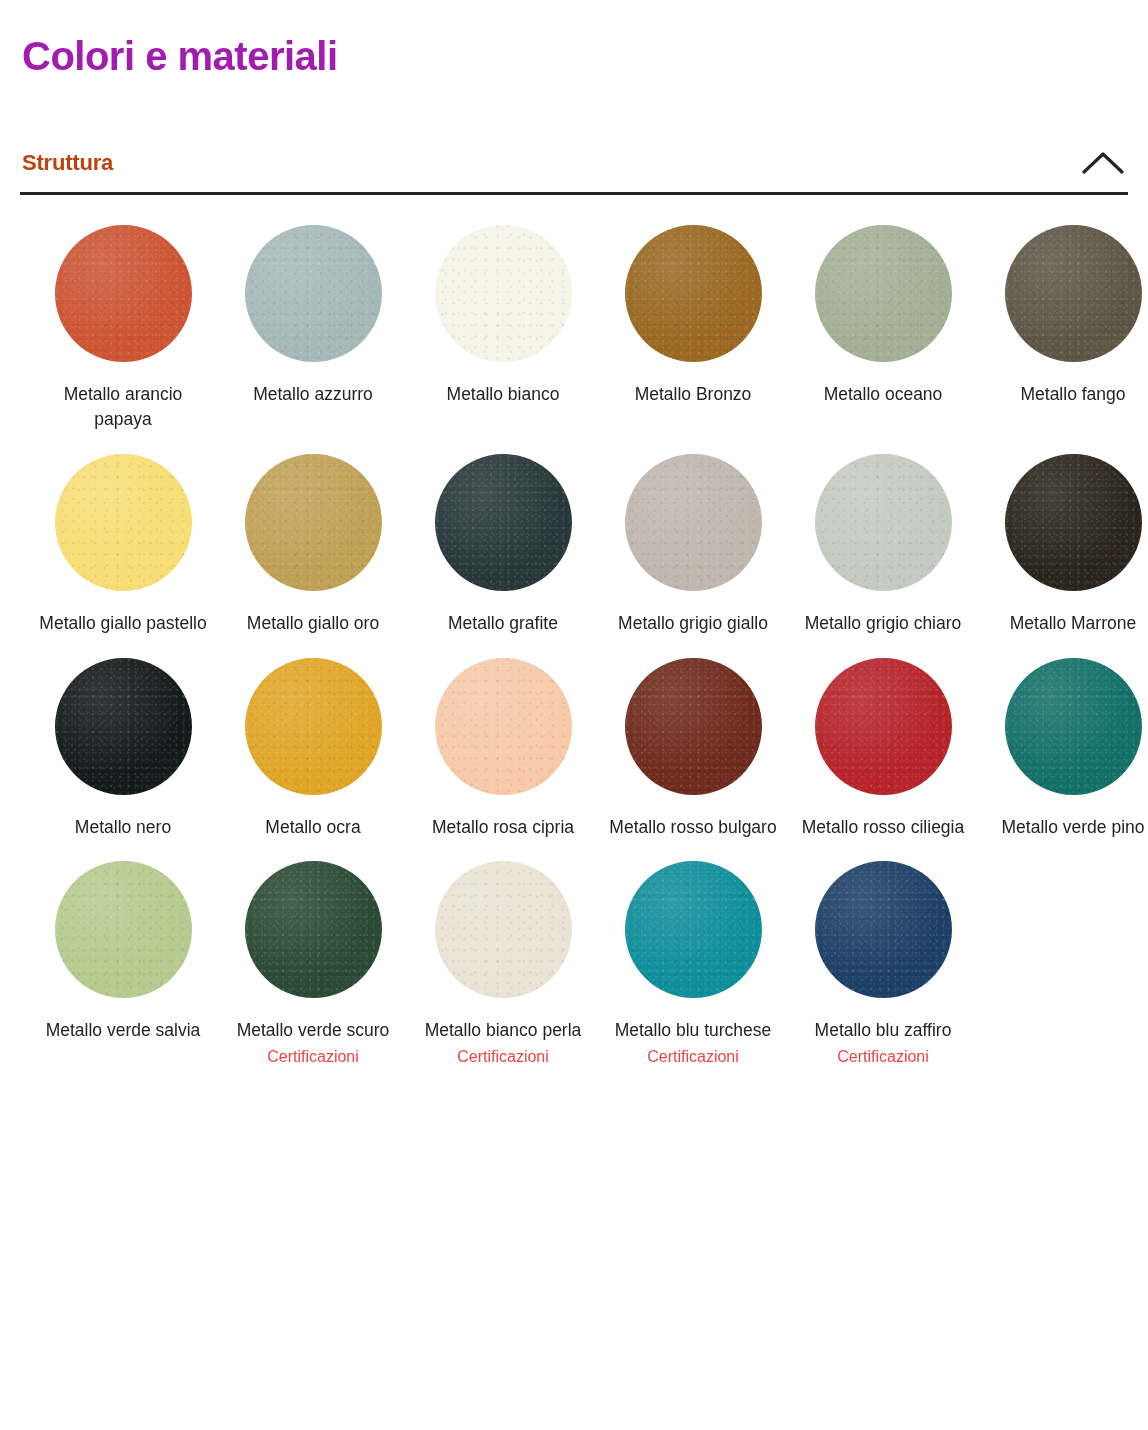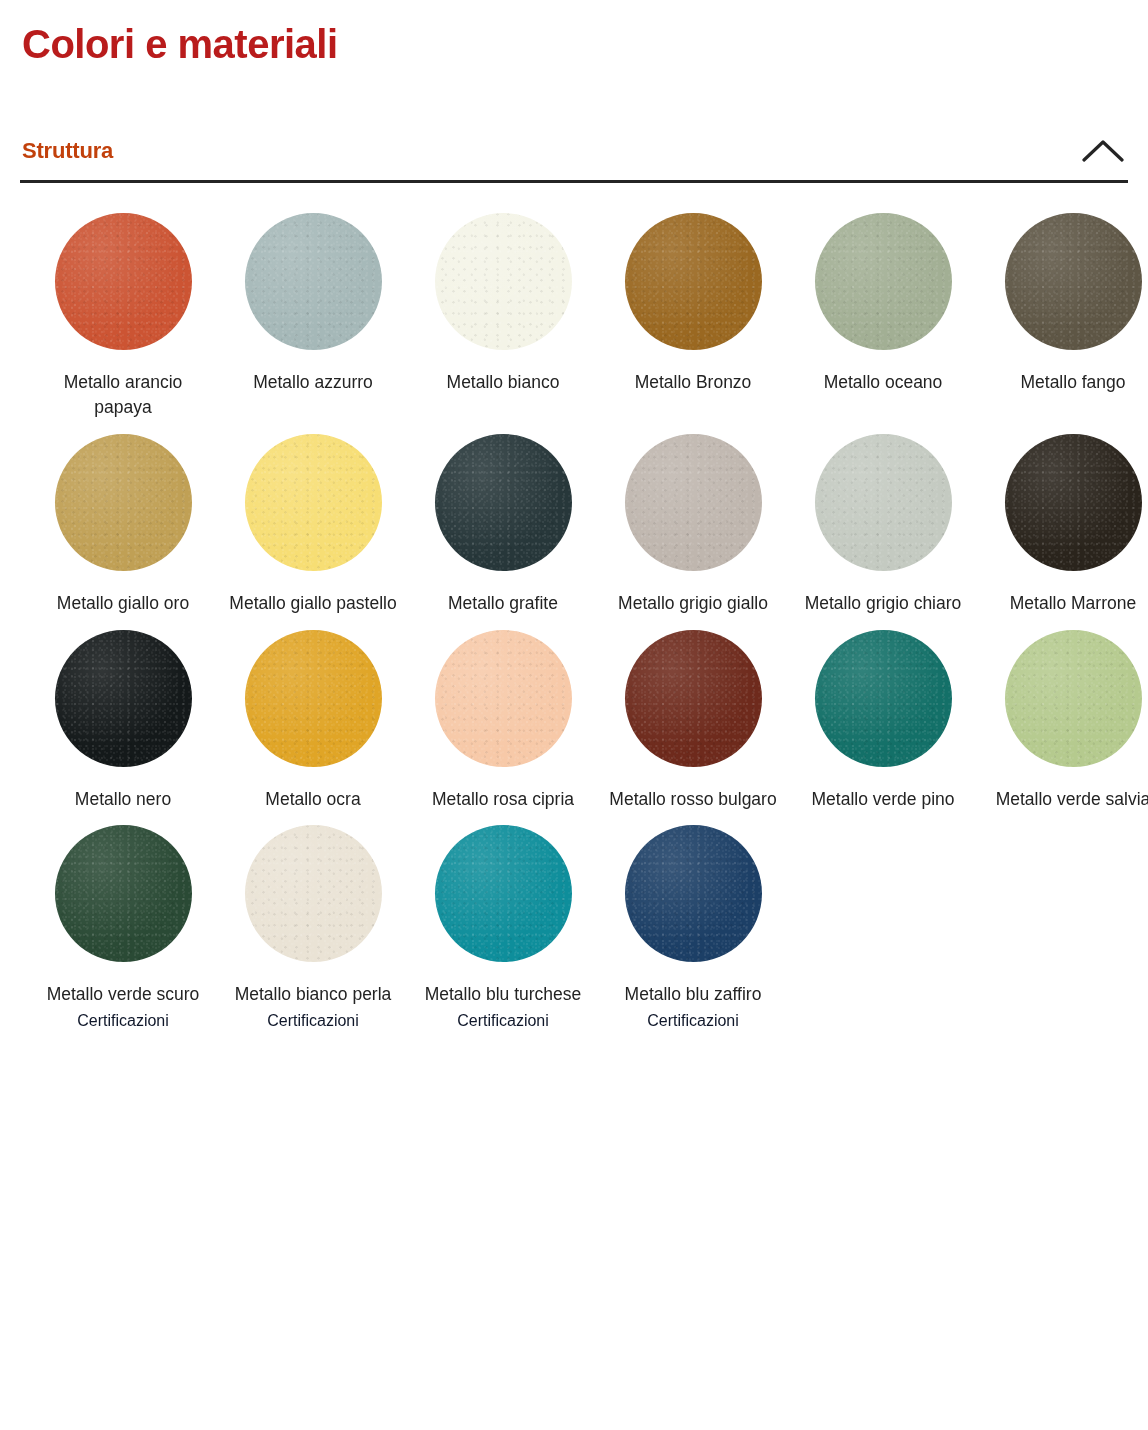--- a/index.html
+++ b/index.html
@@ -22,23 +22,23 @@
     width: 1148px;
     height: 1430px;
     padding: 0 20px;
   }
 
   
   .page-title {
     font-size: 40px;
     font-weight: bold;
     letter-spacing: -0.5px;
-    color: #b91c1c;
+    color: #a21caf;
     margin: 0;
-    padding-top: 22px;
+    padding-top: 34px;
     padding-left: 2px;
     line-height: 1.1;
   }
 
   
   .section {
     margin-top: 70px;
   }
   .section-header {
     display: flex;
@@ -67,21 +67,21 @@
   }
   .collapse-toggle svg { display: block; }
 
   
   .swatch-grid {
     display: grid;
     grid-template-columns: repeat(6, 190px);
     justify-content: start;
     padding-left: 8px;
     margin-top: 30px;
-    row-gap: 0px;
+    row-gap: 8px;
   }
   .swatch-item {
     width: 190px;
     display: flex;
     flex-direction: column;
     align-items: center;
     cursor: pointer;
     padding-bottom: 14px;
   }
   .swatch-circle-wrap {
@@ -132,21 +132,21 @@
     font-size: 17.5px;
     line-height: 1.42;
     color: #232323;
     text-align: center;
     max-width: 170px;
   }
   .swatch-sublabel {
     margin-top: 3px;
     font-size: 16px;
     line-height: 1.4;
-    color: #0f172a;
+    color: #ef4444;
     text-align: center;
   }
 </style>
 </head>
 <body>
 
 <div class="page">
 
   <h1 class="page-title">Colori e materiali</h1>
 
@@ -195,32 +195,32 @@
           <div class="swatch-label">Metallo oceano</div>
         </div>
         <div class="swatch-item">
           <div class="swatch-circle-wrap">
             <div class="swatch-circle" style="background-color: rgb(94, 86, 69);"></div>
           </div>
           <div class="swatch-label">Metallo fango</div>
         </div>
         <div class="swatch-item">
           <div class="swatch-circle-wrap">
+            <div class="swatch-circle" style="background-color: rgb(247, 222, 116);"></div>
+          </div>
+          <div class="swatch-label">Metallo giallo pastello</div>
+        </div>
+        <div class="swatch-item">
+          <div class="swatch-circle-wrap">
             <div class="swatch-circle" style="background-color: rgb(192, 160, 85);"></div>
           </div>
           <div class="swatch-label">Metallo giallo oro</div>
         </div>
         <div class="swatch-item">
           <div class="swatch-circle-wrap">
-            <div class="swatch-circle" style="background-color: rgb(247, 222, 116);"></div>
-          </div>
-          <div class="swatch-label">Metallo giallo pastello</div>
-        </div>
-        <div class="swatch-item">
-          <div class="swatch-circle-wrap">
             <div class="swatch-circle" style="background-color: rgb(39, 55, 58);"></div>
           </div>
           <div class="swatch-label">Metallo grafite</div>
         </div>
         <div class="swatch-item">
           <div class="swatch-circle-wrap">
             <div class="swatch-circle" style="background-color: rgb(191, 182, 174);"></div>
           </div>
           <div class="swatch-label">Metallo grigio giallo</div>
         </div>
@@ -252,20 +252,26 @@
           <div class="swatch-circle-wrap">
             <div class="swatch-circle" style="background-color: rgb(247, 201, 168);"></div>
           </div>
           <div class="swatch-label">Metallo rosa cipria</div>
         </div>
         <div class="swatch-item">
           <div class="swatch-circle-wrap">
             <div class="swatch-circle" style="background-color: rgb(110, 42, 28);"></div>
           </div>
           <div class="swatch-label">Metallo rosso bulgaro</div>
+        </div>
+        <div class="swatch-item">
+          <div class="swatch-circle-wrap">
+            <div class="swatch-circle" style="background-color: rgb(182, 35, 41);"></div>
+          </div>
+          <div class="swatch-label">Metallo rosso ciliegia</div>
         </div>
         <div class="swatch-item">
           <div class="swatch-circle-wrap">
             <div class="swatch-circle" style="background-color: rgb(19, 112, 104);"></div>
           </div>
           <div class="swatch-label">Metallo verde pino</div>
         </div>
         <div class="swatch-item">
           <div class="swatch-circle-wrap">
             <div class="swatch-circle" style="background-color: rgb(181, 202, 142);"></div>

